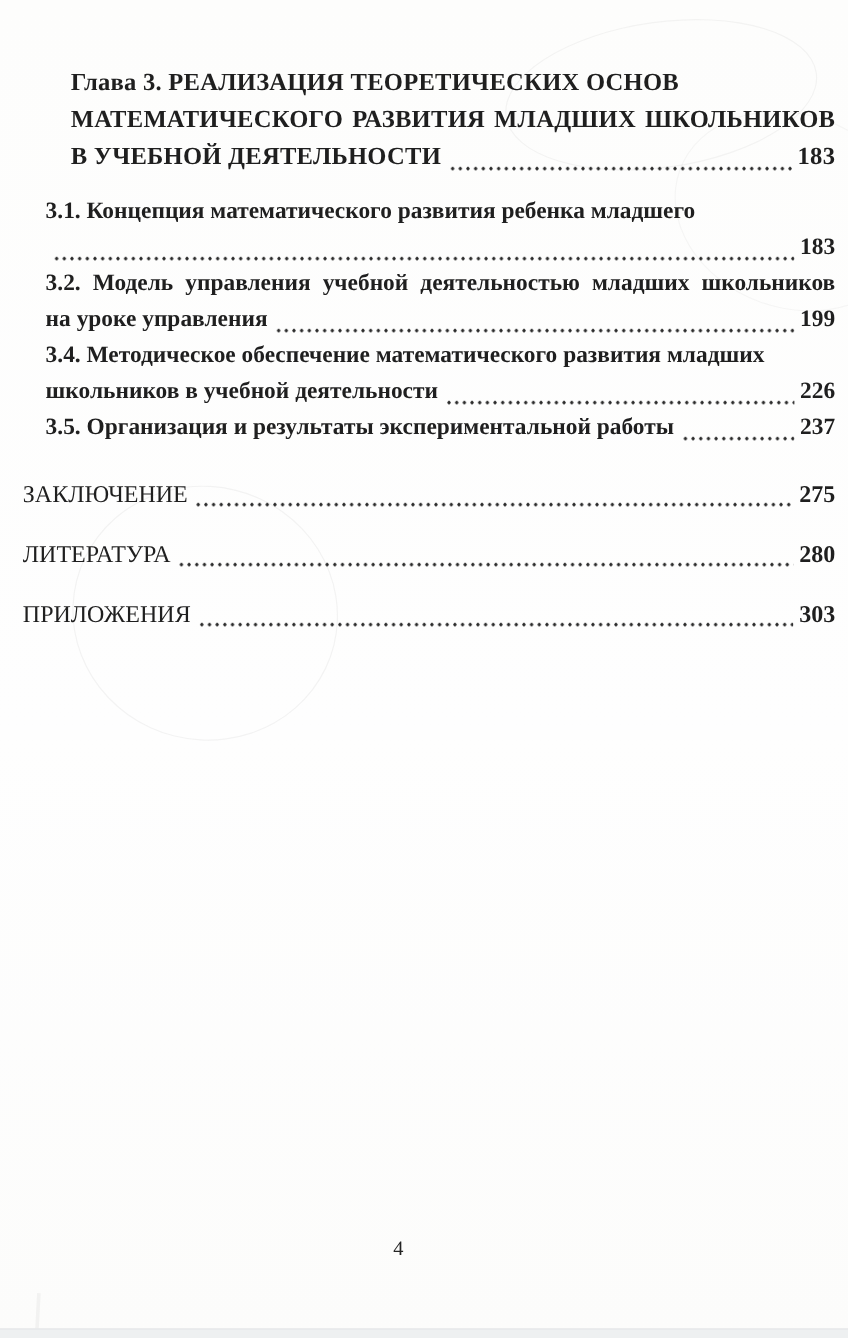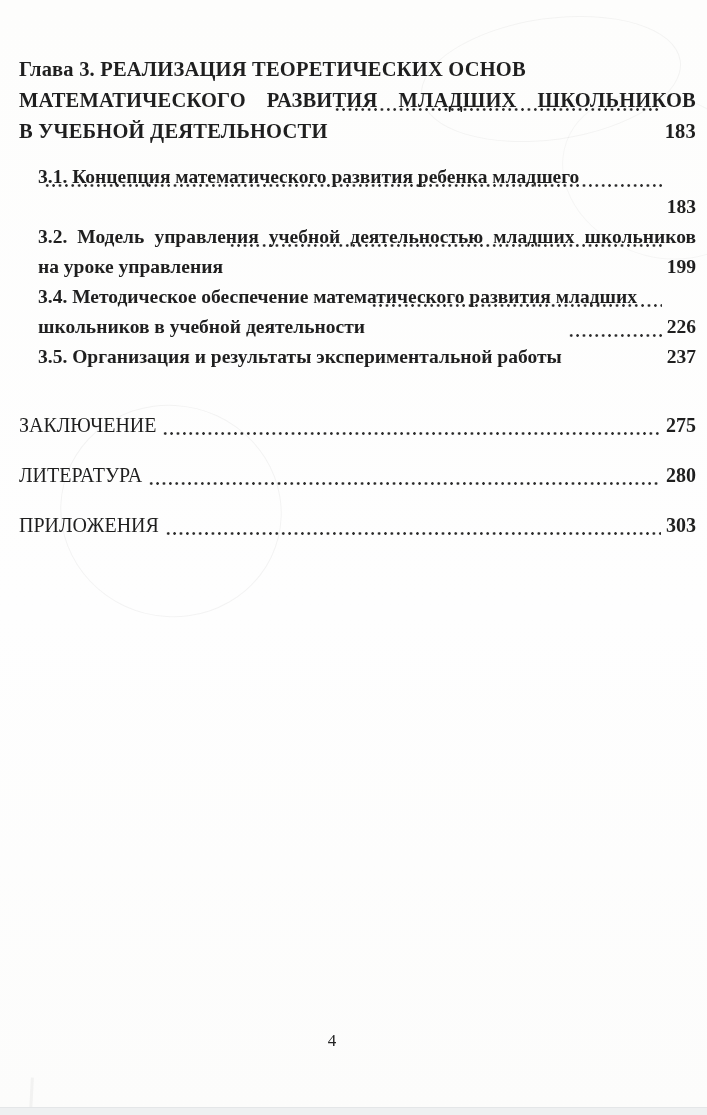--- a/index.html
+++ b/index.html
@@ -16,54 +16,55 @@
 
   .content { position: absolute; left: 19px; right: 11px; top: 0; }
 
   
   .entry.heading {
     margin-top: 54px;
     font-weight: 700;
     font-size: 20.5px;
     line-height: 31px;
     letter-spacing: 0.2px;
+    margin-left: 40px;
   }
 
   
   .entry.sections {
     margin-top: 15px;
     font-weight: 700;
     font-size: 19.5px;
     line-height: 30px;
     margin-left: 19px;
   }
 
   .line { white-space: nowrap; }
   .line.just { text-align: justify; text-align-last: justify; white-space: normal; }
-  .line.last { display: flex; align-items: flex-start; }
+  .line.last { display: flex; align-items: flex-end; }
   .line.last .txt { white-space: nowrap; }
 
   .leader { flex: 1 1 auto; position: relative; margin: 0 5px 0 6px; min-width: 24px; }
   .leader::after {
     content: "";
     position: absolute;
     left: 0; right: 0; bottom: 5px;
     height: 3px;
     background-image: radial-gradient(circle, #2b2b2b 1.15px, rgba(0,0,0,0) 1.5px);
     background-size: 6.4px 3px;
     background-repeat: repeat-x;
     background-position: left center;
   }
 
   .pg { font-weight: 700; }
 
   
   .backmatter { font-size: 20px; font-weight: 400; }
   .bm-line { display: flex; height: 30px; line-height: 30px; }
-  .bm-line.first { margin-top: 38px; }
+  .bm-line.first { margin-top: 25px; }
   .bm-line.next  { margin-top: 20px; text-align: center; }
 
   
   .folio {
     position: absolute;
     top: 1031px; left: 0; width: 664px;
     text-align: center;
     font-size: 17px;
     color: #242424;
   }

